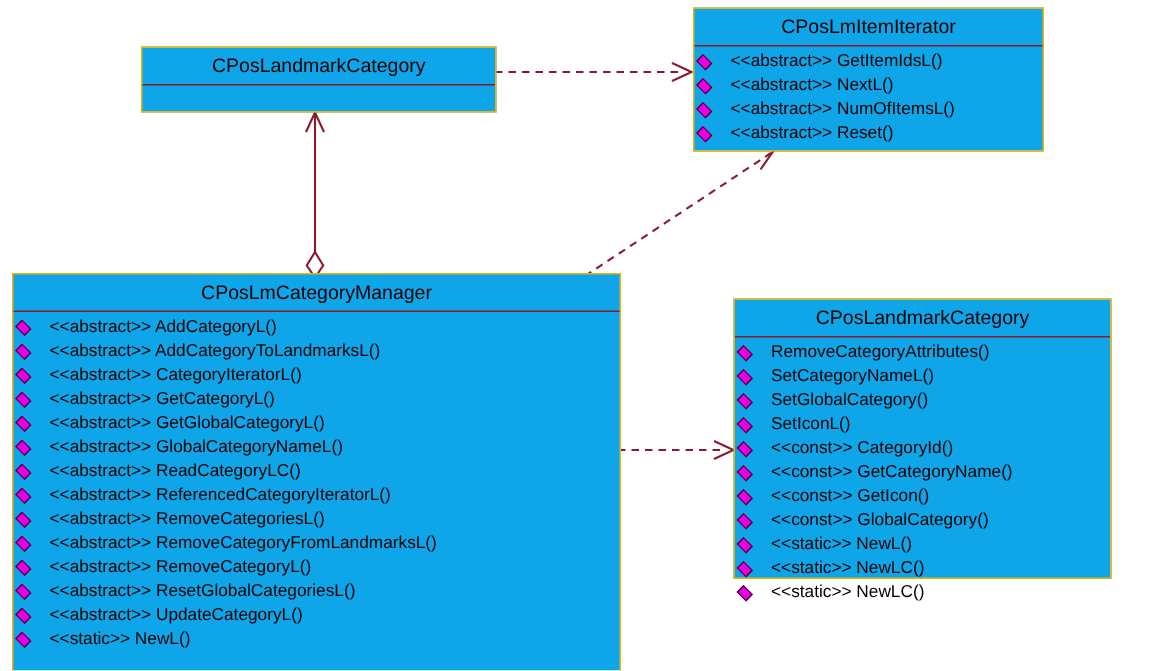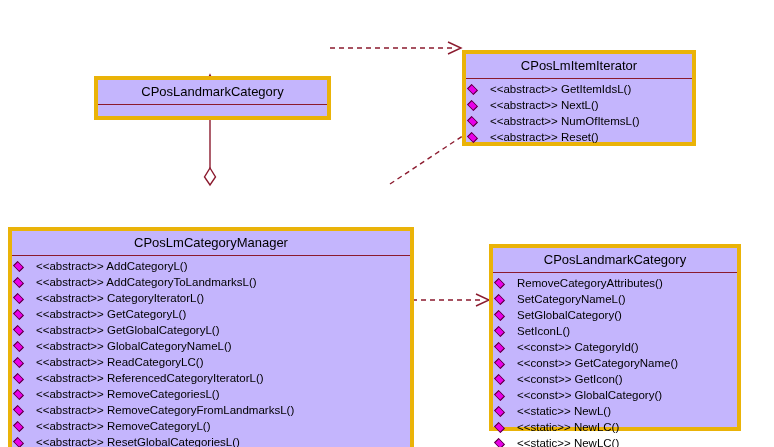--- a/index.html
+++ b/index.html
@@ -15,24 +15,23 @@
     width: 774px;
     height: 447px;
     background: #ffffff;
     overflow: hidden;
   }
 
   
   .uml-class {
     position: absolute;
     box-sizing: border-box;
-    background: #c4b5fd;
-    border: 4px solid #eab308;
+    background: #0ea5e9;
+    border: 1px solid #eab308;
     z-index: 5;
-    margin-top: 45px;
   }
   .uml-title {
     box-sizing: border-box;
     text-align: center;
     color: #000000;
     font-size: 13px;
     line-height: 14px;
     padding: 5px 4px 5px 4px;
     border-bottom: 1px solid #8b1a2e;
     white-space: nowrap;
@@ -189,20 +188,24 @@
       <div class="member">
         <span class="vis-icon"></span>
         <span class="member-text">&lt;&lt;abstract&gt;&gt; RemoveCategoryL()</span>
       </div>
       <div class="member">
         <span class="vis-icon"></span>
         <span class="member-text">&lt;&lt;abstract&gt;&gt; ResetGlobalCategoriesL()</span>
       </div>
       <div class="member">
         <span class="vis-icon"></span>
+        <span class="member-text">&lt;&lt;abstract&gt;&gt; UpdateCategoryL()</span>
+      </div>
+      <div class="member">
+        <span class="vis-icon"></span>
         <span class="member-text">&lt;&lt;static&gt;&gt; NewL()</span>
       </div>
     </div>
   </div>
 
   <div class="uml-class" style="left:489px; top:199px; width:252px; height:187px;">
     <div class="uml-title">CPosLandmarkCategory</div>
     <div class="uml-members">
       <div class="member">
         <span class="vis-icon"></span>

